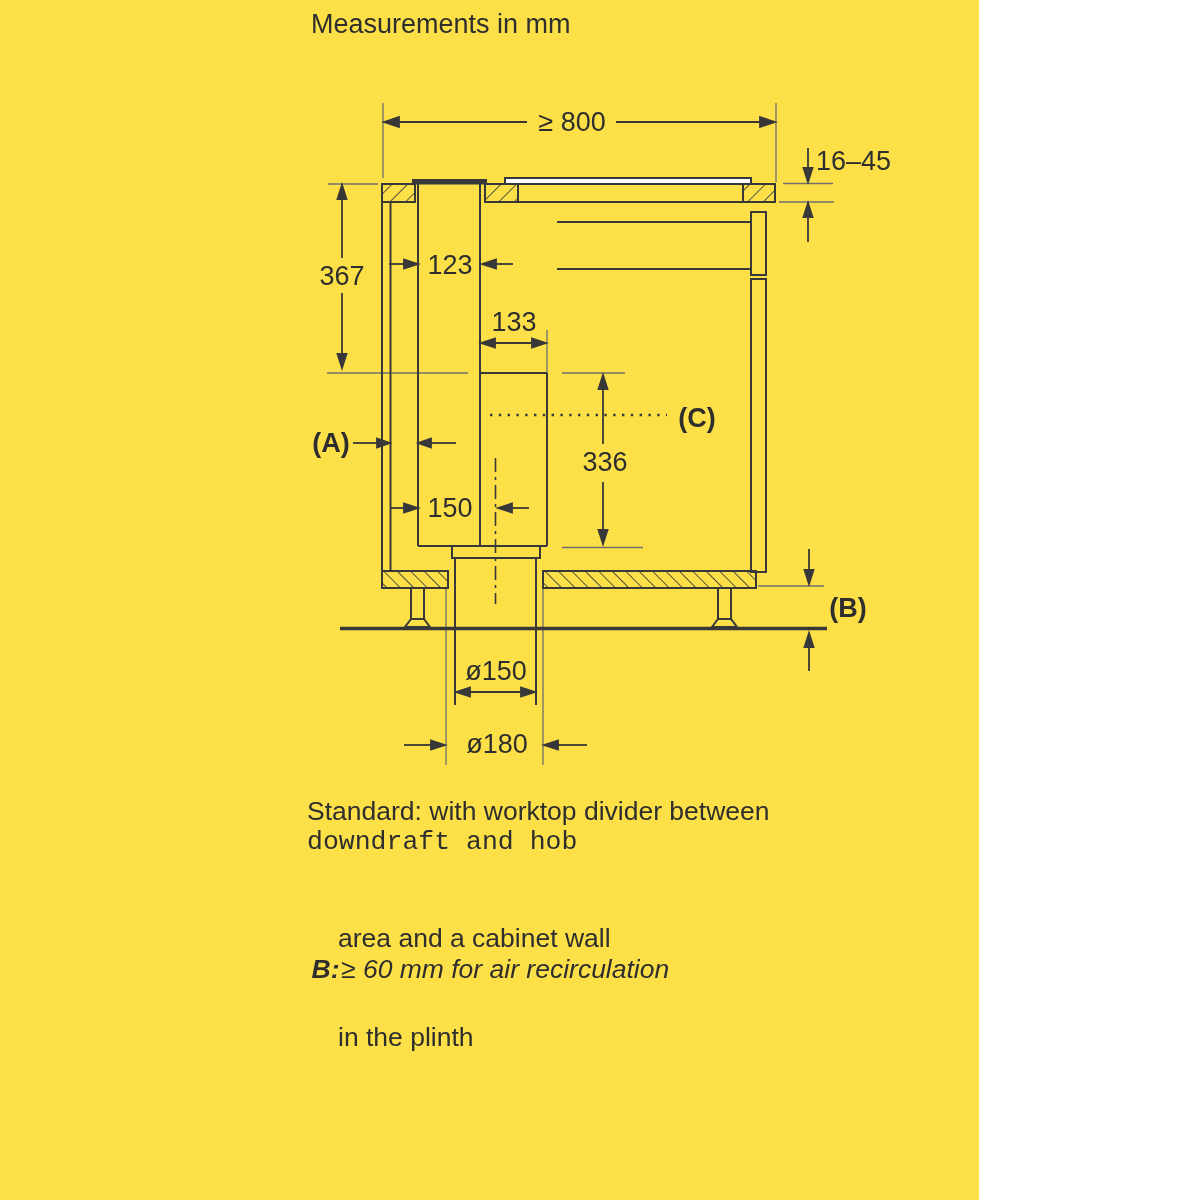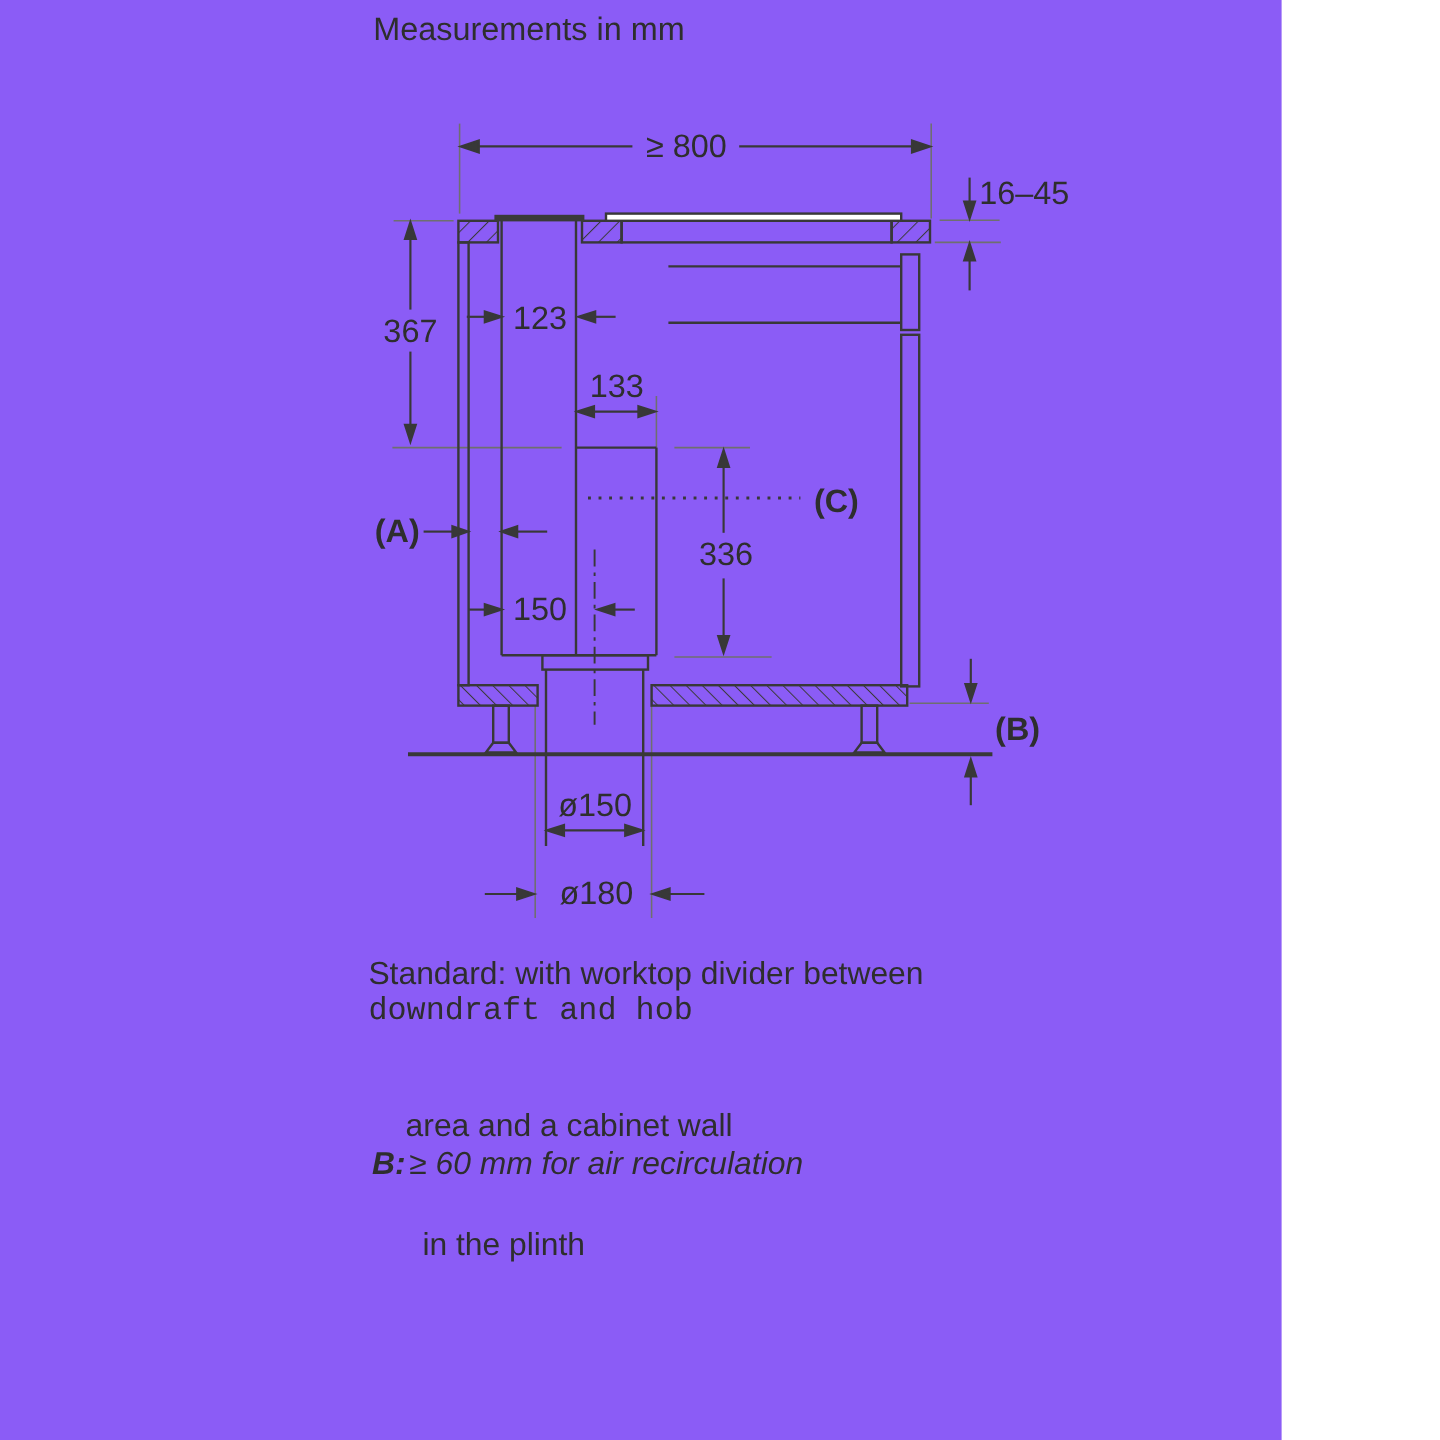--- a/index.html
+++ b/index.html
@@ -1,18 +1,18 @@
 <!DOCTYPE html>
 <html><head>
 <meta charset="utf-8">
 <style>
   html,body{margin:0;padding:0;background:#fff;}
   #canvas{
-    position:relative;width:1068px;height:1200px;background:#8b5cf6;overflow:hidden;
-    font-family:"Liberation Sans","DejaVu Sans",sans-serif;color:#2e2e2e;
+    position:relative;width:979px;height:1200px;background:#fde047;overflow:hidden;
+    font-family:"Liberation Sans","DejaVu Sans",sans-serif;color:#2e2e2e;text-align:center;
   }
   .title-line{position:absolute;left:311px;white-space:nowrap;font-size:27px;line-height:30px;}
   #title1{top:9px;font-weight:400;}
   #title2{top:37px;font-weight:700;}
   #diagram-svg{position:absolute;left:0;top:0;}
   .note{position:absolute;white-space:nowrap;font-size:26.5px;line-height:30px;}
   .note .key{font-weight:700;display:inline-block;min-width:31px;}
   text{font-family:"Liberation Sans","DejaVu Sans",sans-serif;fill:#2e2e2e;}
   .dim-text{font-size:27px;font-weight:400;}
   .ref-label{font-size:27px;font-weight:700;}
@@ -200,16 +200,16 @@
 
   <div class="note" style="left:307px;top:796px;">Standard: with worktop divider between</div>
   <div class="note" style="left:307px;top:827px;font-family:Liberation Mono, monospace;">downdraft and hob</div>
 
   <div class="note" style="left:338px;top:923px;">area and a cabinet wall</div>
 
   <div class="note" style="left:310px;top:954px;font-style:italic;">
     <span class="key">B:</span><span>≥ 60 mm for air recirculation</span>
   </div>
 
-  <div class="note" style="left:338px;top:1022px;margin-left:14px;">in the plinth</div>
+  <div class="note" style="left:338px;top:1022px;">in the plinth</div>
 
 
 </div>
 
 </body></html>

